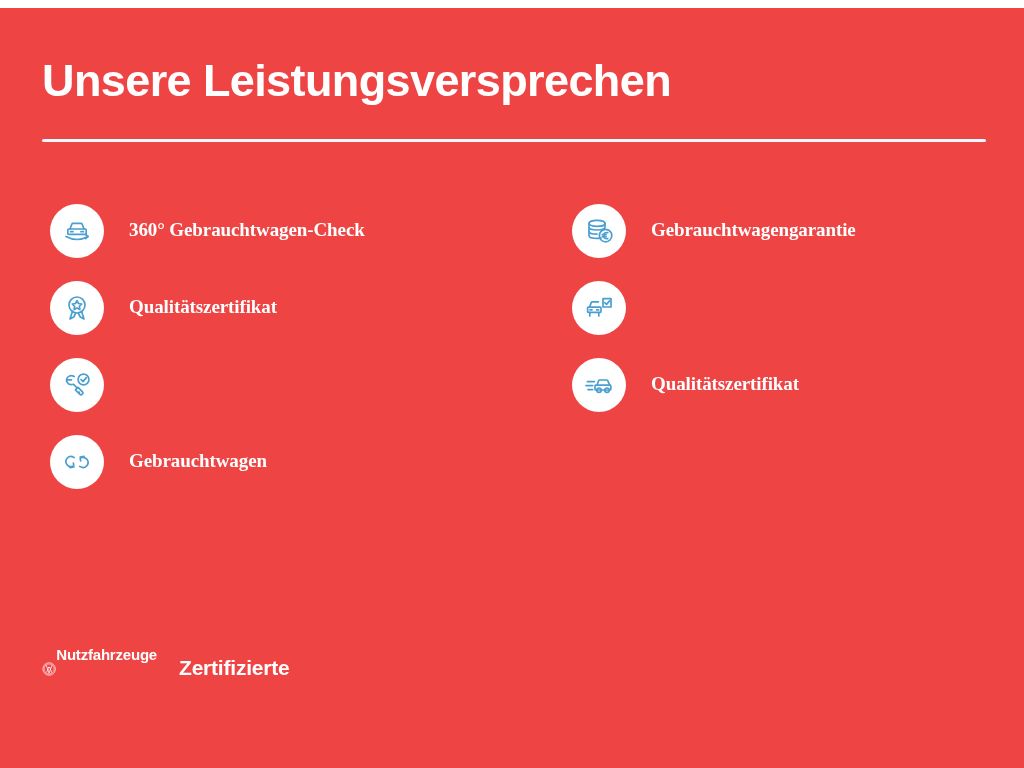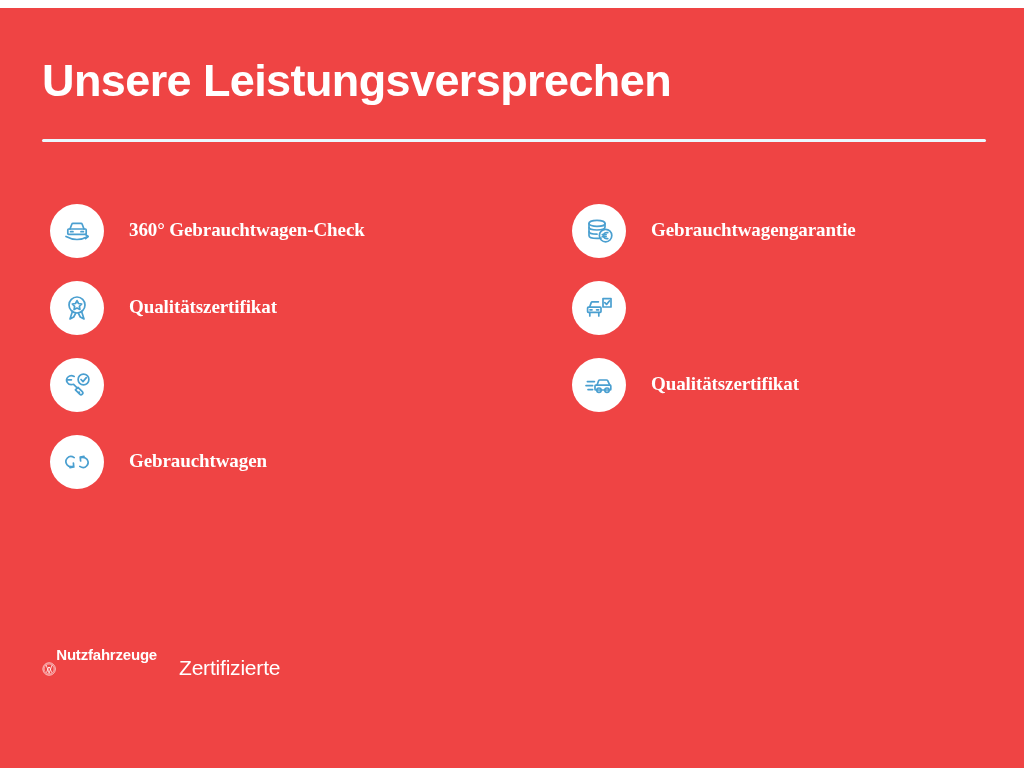--- a/index.html
+++ b/index.html
@@ -138,21 +138,21 @@
     font-weight: bold;
     color: #ffffff;
     letter-spacing: -0.2px;
     white-space: nowrap;
   }
   .footer-text {
     margin-left: 22px;
     margin-top: 14px;
     font-size: 21px;
     line-height: 27px;
-    font-weight: normal;
+    font-weight: bold;
     color: #ffffff;
     letter-spacing: -0.2px;
   }
 </style>
 </head>
 <body>
 
 <div class="slide">
 
   <div class="title">Unsere Leistungsversprechen</div>

